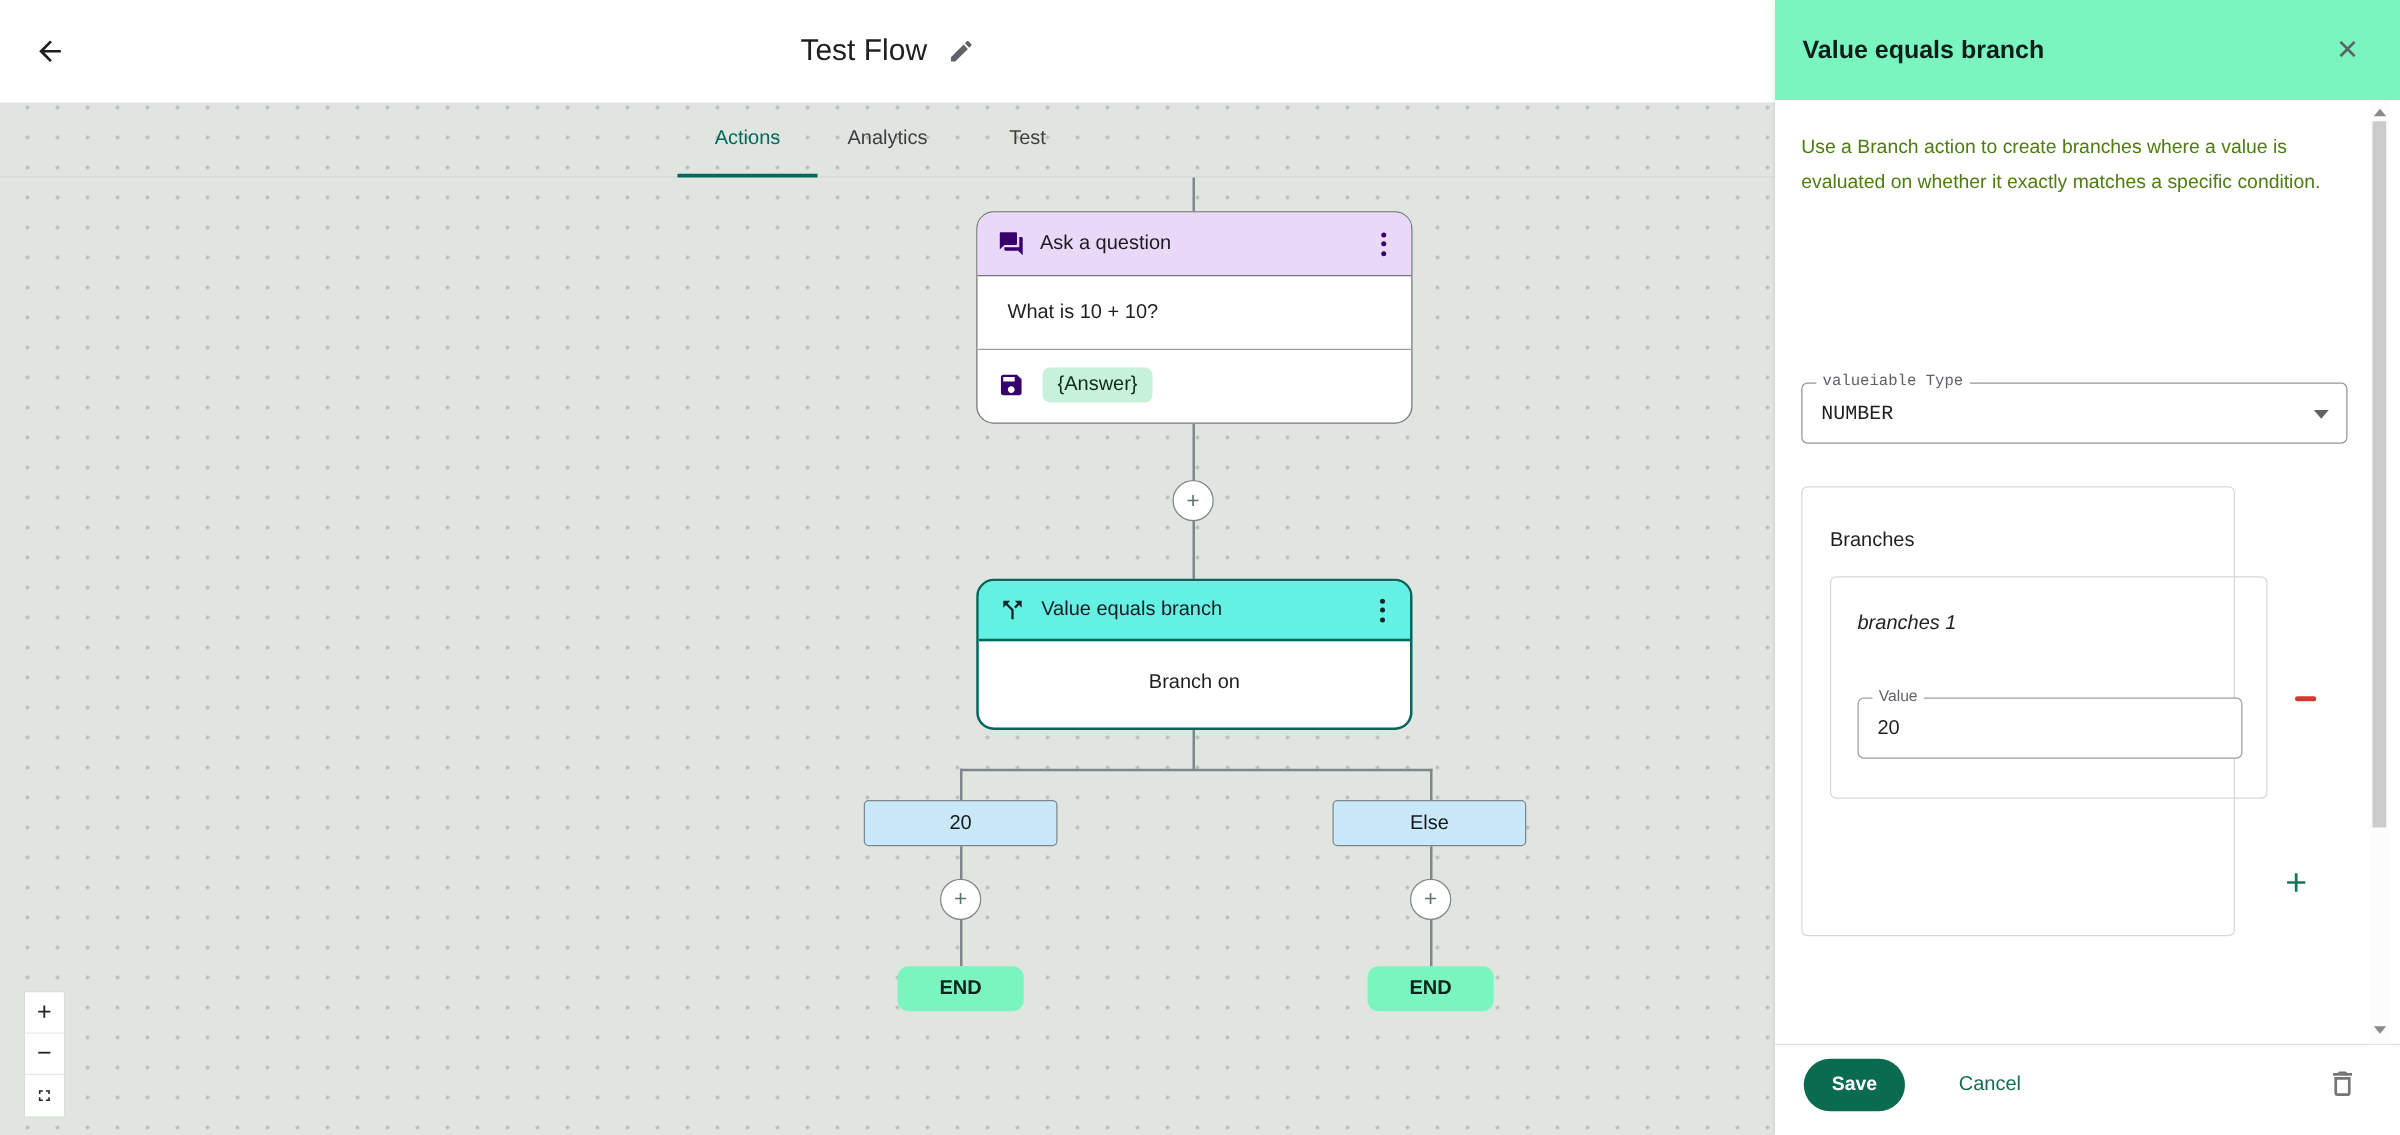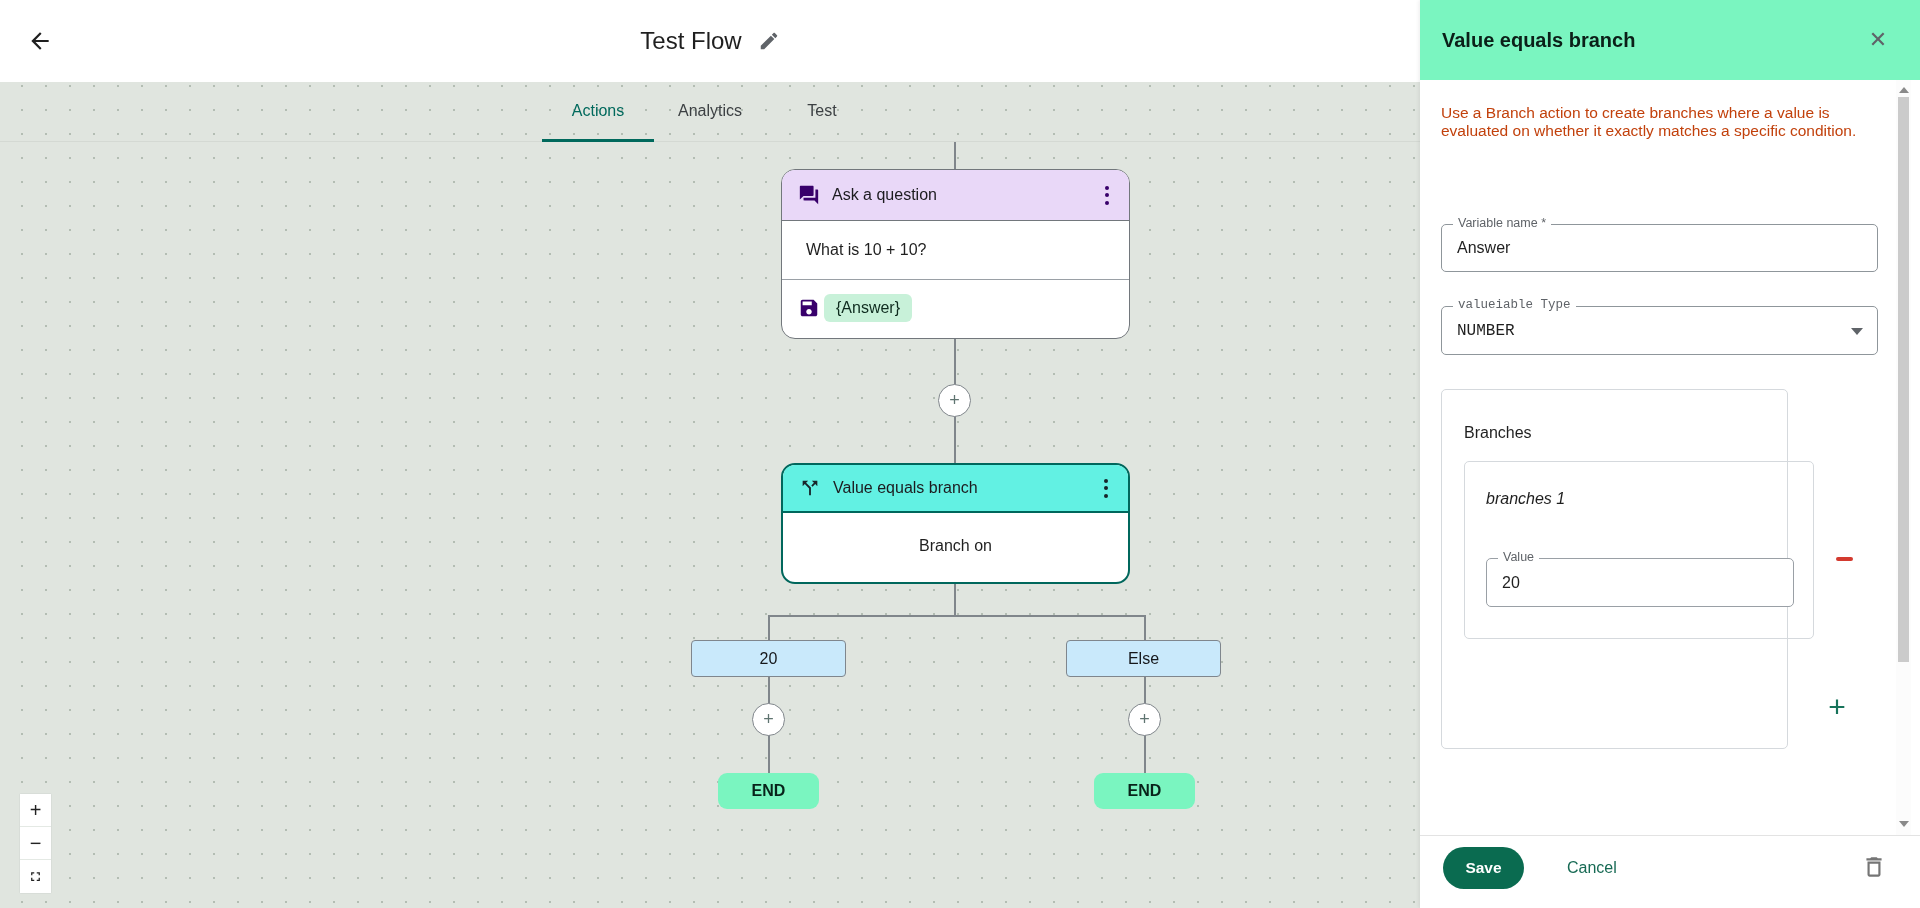--- a/index.html
+++ b/index.html
@@ -30,37 +30,37 @@
   .node.ask { left:781px; top:87px; width:349px; height:170px; border:1.5px solid #72777c; }
   .node.branch { left:781px; top:381px; width:349px; height:121px; border:2.5px solid #00675c; }
   .node-header { display:flex; align-items:center; gap:12px; padding:0 16px; }
   .ask .node-header { height:51px; background:#e9d8f8; border-bottom:1px solid #72777c; }
   .branch .node-header { height:48px; background:#62f1e3; border-bottom:2px solid #00675c; }
   .node-title { font-size:16px; font-weight:500; color:#1c1b1f; flex:1; }
   .kebab { display:flex; flex-direction:column; gap:3.5px; padding:4px; cursor:pointer; }
   .kebab i { width:4px; height:4px; border-radius:50%; background:#38006b; }
   .branch .kebab i { background:#17252a; }
   .ask-body { height:59px; display:flex; align-items:center; padding:0 24px; font-size:16px; border-bottom:1px solid #9aa0a6; }
-  .ask-footer { height:56px; display:flex; align-items:center; gap:4px; padding:0 16px; }
+  .ask-footer { height:56px; display:flex; align-items:center; gap:14px; padding:0 16px; }
   .chip { background:#c8f1d9; color:#0e2b1e; border-radius:6px; padding:5px 12px; font-size:16px; }
   .branch-body { height:66px; display:flex; align-items:center; justify-content:center; font-size:16px; color:#1f1f1f; }
 
   .branch-label { position:absolute; width:155px; height:37px; background:#c9e9fb; border:1px solid #7f868d; border-radius:4px; display:flex; align-items:center; justify-content:center; font-size:16px; color:#15171a; z-index:2; cursor:pointer; }
   .end-node { position:absolute; width:101px; height:36px; background:#7af5c0; border-radius:9px; display:flex; align-items:center; justify-content:center; font-size:16px; font-weight:700; color:#08231a; z-index:2; }
 
   .zoomctrl { position:absolute; left:19px; top:711px; width:33px; display:flex; flex-direction:column; border:1px solid #d8ddd8; border-radius:2px; background:#fff; z-index:4; }
   .zoomctrl button { width:100%; height:33px; background:#fff; border:none; border-bottom:1px solid #e4e9e4; font-size:20px; color:#222; cursor:pointer; display:flex; align-items:center; justify-content:center; }
   .zoomctrl button:last-child { border-bottom:none; }
 
   
   .panel { position:absolute; left:1420px; top:0; width:500px; height:908px; background:#ffffff; box-shadow:-1px 0 4px rgba(0,0,0,0.08); }
   .panel-header { position:absolute; left:0; top:0; width:500px; height:80px; background:#7af5c0; display:flex; align-items:center; padding:0 22px; }
   .panel-title { font-size:20px; font-weight:700; color:#0b1f18; }
   .close-btn { position:absolute; right:26px; top:24px; width:32px; height:32px; border:none; background:transparent; font-size:22px; color:#5f6368; cursor:pointer; }
-  .panel-desc { position:absolute; left:21px; top:104px; width:448px; font-size:15.5px; line-height:18px; color:#c2410c; }
+  .panel-desc { position:absolute; left:21px; top:104px; width:448px; font-size:15.5px; line-height:28px; color:#4d7c0f; }
 
   .field { position:absolute; left:21px; width:437px; border:1px solid #8f969b; border-radius:5px; background:#fff; }
   .field-label { position:absolute; top:-9px; left:11px; background:#fff; padding:0 5px; font-size:12.5px; color:#5f6368; }
   .field-input { width:100%; height:100%; border:none; outline:none; background:transparent; padding:0 15px; font-size:16px; color:#1f1f1f; font-family:inherit; }
   .field-value { height:100%; display:flex; align-items:center; padding:0 15px; font-size:16px; color:#1f1f1f;text-align:right; }
   .caret { width:0; height:0; border-left:6px solid transparent; border-right:6px solid transparent; border-top:7px solid #5f6368; }
   .field-caret { position:absolute; right:14px; top:21px; }
 
   .branches-card { position:absolute; left:21px; top:389px; width:347px; height:360px; border:1px solid #d5d9dd; border-radius:5px; }
   .branches-title { position:absolute; left:22px; top:34px; font-size:16px; color:#1f1f1f; }
@@ -187,24 +187,20 @@
   </div>
 
   <div class="panel">
     <div class="panel-header">
       <span class="panel-title">Value equals branch</span>
     </div>
     <button class="close-btn">✕</button>
 
     <p class="panel-desc">Use a Branch action to create branches where a value is evaluated on whether it exactly matches a specific condition.</p>
 
-    <div class="field" style="top:224px; height:48px;">
-      <span class="field-label">Variable name *</span>
-      <input class="field-input" type="text" value="Answer" style="">
-    </div>
 
     <div class="field" style="top:306px; height:49px;font-family:Liberation Mono, monospace;">
       <span class="field-label">valueiable Type</span>
       <div class="field-value">NUMBER</div>
       <span class="caret field-caret"></span>
     </div>
 
     <div class="branches-card">
       <div class="branches-title">Branches</div>
       <div class="branch-item">

